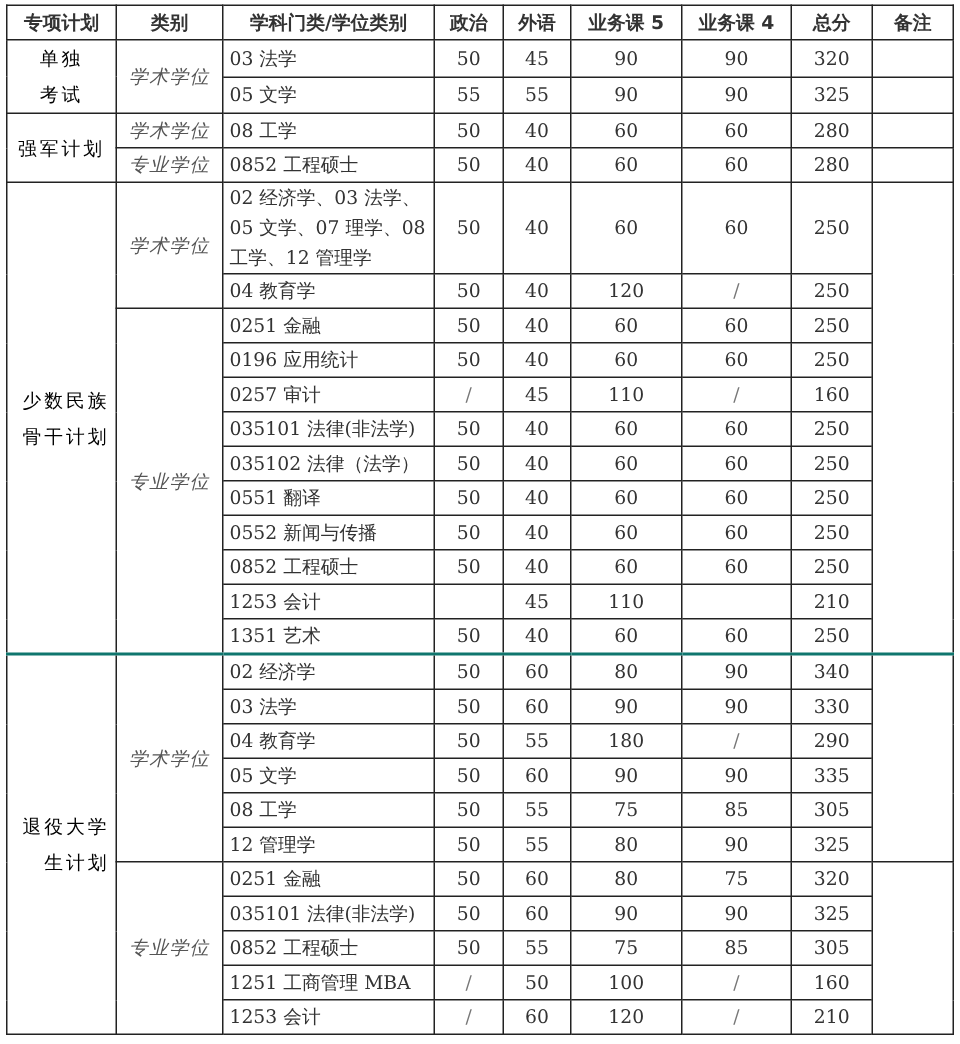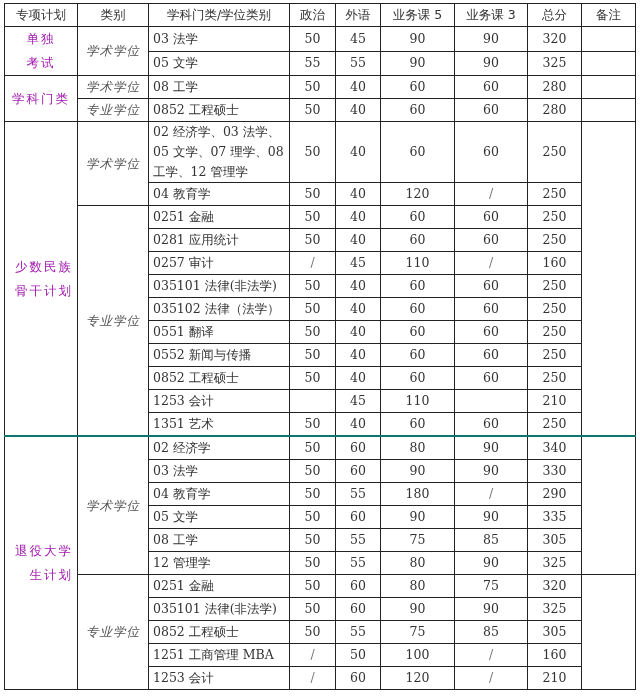--- a/index.html
+++ b/index.html
@@ -16,28 +16,28 @@
   table.score td, table.score th {
     border: 1px solid #222222;
     padding: 0 4px;
     height: 22px;
     line-height: 22px;
     overflow: hidden;
     white-space: nowrap;
   }
   table.score th {
     font-family: "DejaVu Sans", "Liberation Sans", sans-serif;
-    font-weight: normal;
+    font-weight: bold;
     font-size: 12.5px;
     color: #333333;
     text-align: center;
   }
   .c { text-align: center; }
   .l { text-align: left; }
-  .plan { text-align: center; white-space: normal !important; line-height: 24px !important; letter-spacing: 2px; color: #a21caf; }
+  .plan { text-align: center; white-space: normal !important; line-height: 24px !important; letter-spacing: 2px; color: #000000; }
   .plan.left { text-align: right; padding-left: 6px !important; }
   .cat { text-align: center; color: #555; letter-spacing: 1px; font-style: italic; }
   .multi { white-space: normal !important; line-height: 20px !important; height: 60px !important; padding-top: 0; padding-bottom: 0; margin-left: 27px; }
   .slash { color: #777; }
   table.score tr.thick-top td { border-top: 2px solid #0f766e; }
 </style>
 </head>
 <body>
 
 <div class="wrap">
@@ -54,21 +54,21 @@
         <col style="width:54px">
   </colgroup>
   <thead>
     <tr>
       <th>专项计划</th>
       <th>类别</th>
       <th>学科门类/学位类别</th>
       <th>政治</th>
       <th>外语</th>
       <th>业务课 5</th>
-      <th>业务课 3</th>
+      <th>业务课 4</th>
       <th>总分</th>
       <th>备注</th>
     </tr>
   </thead>
   <tbody>
 
     <tr>
       <td rowspan="2" class="plan"><span>单独</span><br><span>考试</span></td>
       <td rowspan="2" class="cat">学术学位</td>
       <td class="l">03 法学</td>
@@ -83,21 +83,21 @@
       <td class="l">05 文学</td>
       <td class="c">55</td>
       <td class="c">55</td>
       <td class="c">90</td>
       <td class="c">90</td>
       <td class="c">325</td>
       <td class="c"></td>
     </tr>
 
     <tr>
-      <td rowspan="2" class="plan">学科门类</td>
+      <td rowspan="2" class="plan">强军计划</td>
       <td class="cat">学术学位</td>
       <td class="l">08 工学</td>
       <td class="c">50</td>
       <td class="c">40</td>
       <td class="c">60</td>
       <td class="c">60</td>
       <td class="c">280</td>
       <td class="c"></td>
     </tr>
     <tr>
@@ -133,21 +133,21 @@
     <tr>
       <td rowspan="10" class="cat">专业学位</td>
       <td class="l">0251 金融</td>
       <td class="c">50</td>
       <td class="c">40</td>
       <td class="c">60</td>
       <td class="c">60</td>
       <td class="c">250</td>
     </tr>
     <tr>
-      <td class="l">0281 应用统计</td>
+      <td class="l">0196 应用统计</td>
       <td class="c">50</td>
       <td class="c">40</td>
       <td class="c">60</td>
       <td class="c">60</td>
       <td class="c">250</td>
     </tr>
     <tr>
       <td class="l">0257 审计</td>
       <td class="c slash">/</td>
       <td class="c">45</td>

